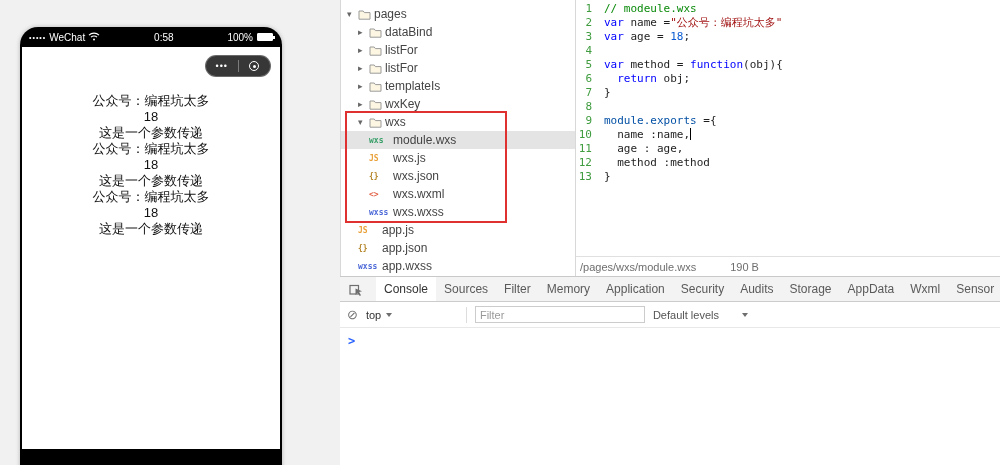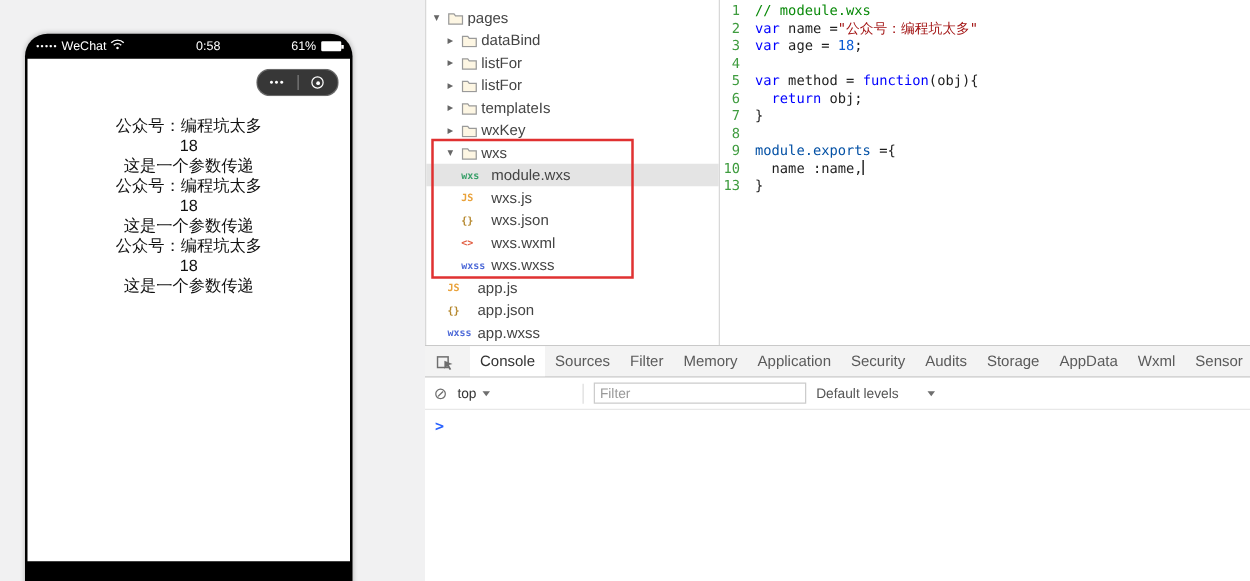--- a/index.html
+++ b/index.html
@@ -101,21 +101,21 @@
           <span>
             <svg width="12" height="9" viewBox="0 0 12 9" fill="none">
               <path d="M1 3.2 A7 7 0 0 1 11 3.2" stroke="#fff" stroke-width="1.1"></path>
               <path d="M3 5.2 A4.2 4.2 0 0 1 9 5.2" stroke="#fff" stroke-width="1.1"></path>
               <circle cx="6" cy="7.4" r="1" fill="#fff"></circle>
             </svg>
           </span>
         </span>
         <span>0:58</span>
         <span class="sb-right">
-          <span>61%</span>
+          <span>100%</span>
           <span class="battery-icon"></span>
         </span>
       </div>
       <div class="screen">
         <div class="capsule">
           <span class="cap-more">•••</span>
           <span class="cap-div"></span>
           <span class="cap-exit">
               <span class="ring"></span>
             </span>
@@ -272,24 +272,36 @@
         </div>
         <div class="code-line">
           <span class="line-num">9</span>
           <span class="line-content"><span class="tok-prop">module.exports</span><span class="tok-plain"> ={</span></span>
         </div>
         <div class="code-line">
           <span class="line-num">10</span>
           <span class="line-content"><span class="tok-plain">  name :name,</span><span class="cursor"></span></span>
         </div>
         <div class="code-line">
+          <span class="line-num">11</span>
+          <span class="line-content"><span class="tok-plain">  age : age,</span></span>
+        </div>
+        <div class="code-line">
+          <span class="line-num">12</span>
+          <span class="line-content"><span class="tok-plain">  method :method</span></span>
+        </div>
+        <div class="code-line">
           <span class="line-num">13</span>
           <span class="line-content"><span class="tok-plain">}</span></span>
         </div>
       </div>
+  </div>
+  <div class="editor-status">
+    <span>/pages/wxs/module.wxs</span>
+    <span>190 B</span>
   </div>
 
   <div class="debugger">
     <div class="tabs">
       <span class="inspect">
         <svg width="14" height="14" viewBox="0 0 14 14">
           <rect x="1" y="3.5" width="8.5" height="8.5" fill="none" stroke="#6e6e6e" stroke-width="1.2"></rect>
           <polygon points="6.5,6.5 13,9.2 10.1,10 12,13.3 10.7,14 8.9,10.8 6.5,13" fill="#6e6e6e"></polygon>
         </svg>
       </span>

